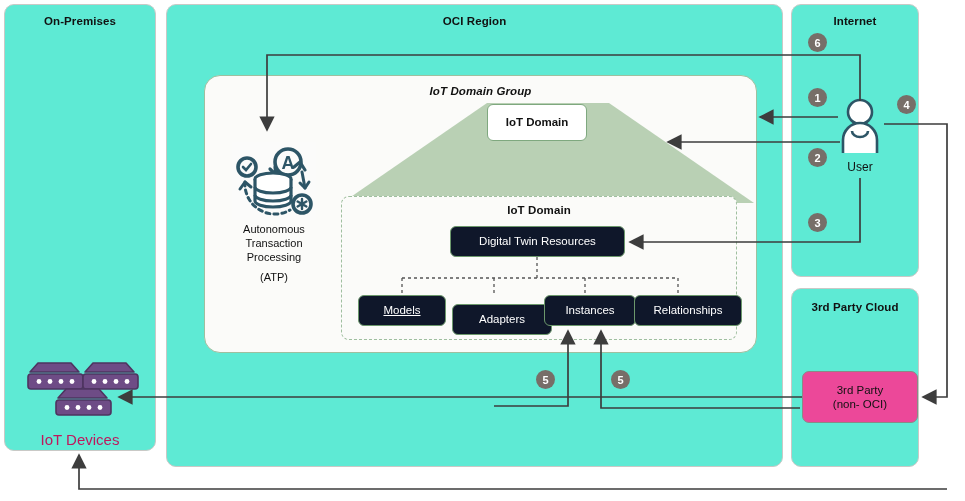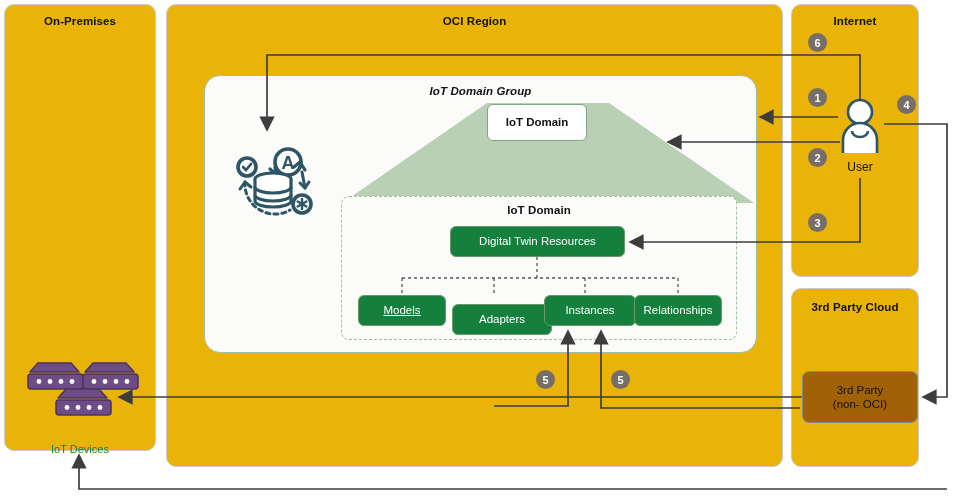--- a/index.html
+++ b/index.html
@@ -1,62 +1,62 @@
 <!DOCTYPE html>
 <html><head>
 <meta charset="utf-8">
 <style>
   html,body{margin:0;padding:0;background:#ffffff;}
   body{width:965px;height:501px;position:relative;
        font-family:"Liberation Sans","DejaVu Sans",sans-serif;
        color:#1a1a1a;overflow:hidden;}
-  .panel{position:absolute;background:#eab308;border:1px solid #c9c9c6;
+  .panel{position:absolute;background:#5eead4;border:1px solid #c9c9c6;
          border-radius:10px;box-sizing:border-box;}
   .panel-title{position:absolute;width:100%;text-align:center;
                font-weight:bold;font-size:11.5px;color:#111;letter-spacing:.1px;}
   #panel-onprem{left:4px;top:4px;width:152px;height:447px;}
   #panel-oci{left:166px;top:4px;width:617px;height:463px;}
   #panel-internet{left:791px;top:4px;width:128px;height:273px;}
   #panel-3rd{left:791px;top:288px;width:128px;height:179px;}
 
   #grp-domaingroup{position:absolute;left:204px;top:75px;width:553px;height:278px;
     background:#fbfbf9;border:1.2px solid #9fbf9f;border-radius:16px;box-sizing:border-box;}
   #grp-domaingroup .panel-title{top:9px;font-style:italic;}
 
   #funnel{position:absolute;left:342px;top:103px;width:412px;height:100px;}
 
   .gbox{position:absolute;box-sizing:border-box;border-radius:6px;
         display:flex;align-items:center;justify-content:center;text-align:center;
         font-size:11.5px;line-height:1.18;}
-  .gbox.solid{background:#15803d;border:1px solid #6c986c;color:#fff;}
+  .gbox.solid{background:#0f172a;border:1px solid #6c986c;color:#fff;}
   .gbox.white{background:#fff;border:1.3px solid #7fa87f;color:#111;font-weight:bold;}
 
   #box-iotdomain{left:487px;top:104px;width:100px;height:37px;}
   #grp-iotdomain{position:absolute;left:341px;top:196px;width:396px;height:144px;
     background:#fbfbf9;border:1.4px dashed #9fbf9f;border-radius:8px;box-sizing:border-box;}
   #grp-iotdomain .panel-title{top:7px;}
   #box-dtr{left:450px;top:226px;width:175px;height:31px;}
   #box-models{left:358px;top:295px;width:88px;height:31px;text-decoration:underline;}
   #box-adapters{left:452px;top:304px;width:100px;height:31px;}
   #box-instances{left:544px;top:295px;width:92px;height:31px;}
-  #box-relationships{left:634px;top:295px;width:88px;height:31px;}
+  #box-relationships{left:634px;top:295px;width:108px;height:31px;}
 
   #atp{position:absolute;left:222px;top:142px;width:104px;height:135px;text-align:center;}
   #atp .icon{width:84px;height:78px;margin:0 auto;background:#fbfbfa;}
   #atp .cap{font-size:11px;line-height:1.25;color:#111;margin-top:3px;}
   #atp .cap .paren{display:block;margin-top:7px;}
 
   #iotdev{position:absolute;left:12px;top:355px;width:136px;height:95px;text-align:center;}
-  #iotdev .lbl{font-size:11px;color:#15803d;margin-top:16px;}
+  #iotdev .lbl{font-size:15px;color:#be185d;margin-top:4px;}
 
   #user{position:absolute;left:832px;top:95px;width:56px;height:80px;text-align:center;}
   #user .lbl{font-size:12px;color:#111;margin-top:1px;}
 
   #box-3rdparty{position:absolute;left:802px;top:371px;width:116px;height:52px;
-    background:#a16207;border:1.2px solid #8a8a86;border-radius:7px;box-sizing:border-box;
+    background:#ec4899;border:1.2px solid #8a8a86;border-radius:7px;box-sizing:border-box;
     display:flex;align-items:center;justify-content:center;text-align:center;
     font-size:11.5px;line-height:1.25;color:#111;}
 
   .badge{position:absolute;width:19px;height:19px;border-radius:50%;
     background:#776e68;color:#fff;font-size:11px;font-weight:bold;
     display:flex;align-items:center;justify-content:center;box-sizing:border-box;}
 
   svg.ov{position:absolute;left:0;top:0;width:965px;height:501px;
          pointer-events:none;overflow:visible;}
 </style>
@@ -134,20 +134,26 @@
       <g fill="#2d5566" stroke="none">
         <text x="56" y="27" font-size="18" font-weight="bold" text-anchor="middle" font-family="Liberation Sans, sans-serif">A</text>
       </g>
       <g stroke="#2d5566" fill="#ffffff" stroke-width="3.2">
         <ellipse cx="41" cy="37" rx="18" ry="6"></ellipse>
         <path d="M23 37 v22 a18 6 0 0 0 36 0 v-22"></path>
         <path d="M23 45 a18 6 0 0 0 36 0" fill="none"></path>
         <path d="M23 53 a18 6 0 0 0 36 0" fill="none"></path>
       </g>
     </svg>
+  </div>
+  <div class="cap">
+    <span>Autonomous</span><br>
+    <span>Transaction</span><br>
+    <span>Processing</span>
+    <span class="paren">(ATP)</span>
   </div>
 </div>
 
 <div id="iotdev">
   <svg width="136" height="68" viewBox="0 0 136 68">
     <g fill="#6e4c86" stroke="#4e3460" stroke-width="1.6" stroke-linejoin="round">
       <path d="M18 17 l8 -9 h33 l8 9 z"></path>
       <rect x="16" y="19" width="55" height="15" rx="3"></rect>
       <path d="M73 17 l8 -9 h33 l8 9 z"></path>
       <rect x="71" y="19" width="55" height="15" rx="3"></rect>

